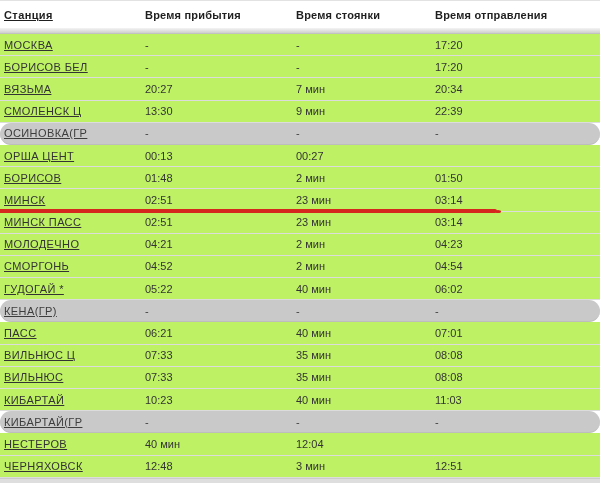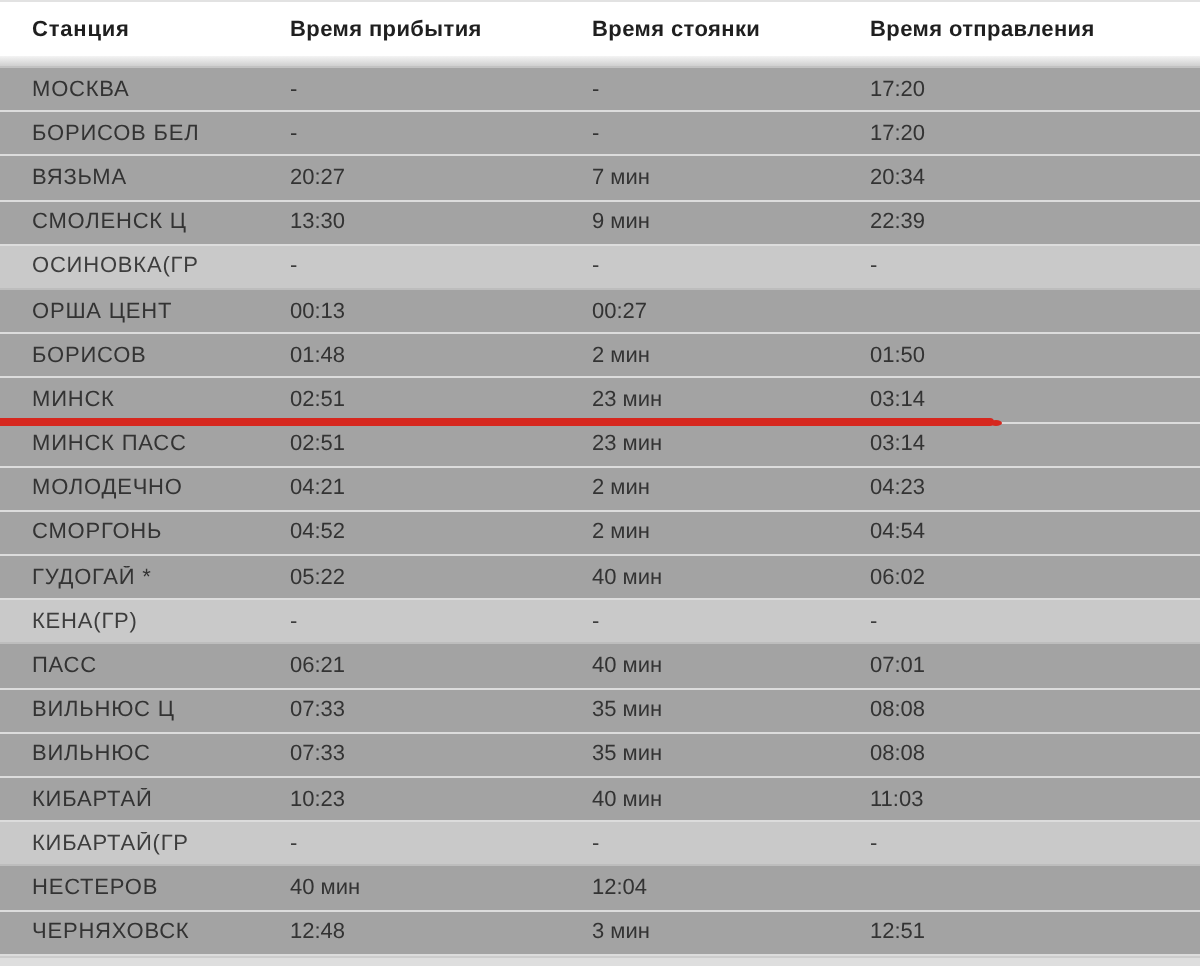--- a/index.html
+++ b/index.html
@@ -36,30 +36,31 @@
     border-bottom: 1px solid #c2c2c2;
     box-sizing: border-box;
   }
 
   .row {
     height: 22.2px;
     font-size: 11px;
     color: #333333;
     border-bottom: 1px solid #dcdcdc;
     box-sizing: border-box;
-    background: #a3a3a3;
+    background: #bef264;
   }
   .row.gray {
     background: #c9c9c9;
     border-bottom: 1px solid #bdbdbd;
     color: #3d3d3d;
+    border-radius: 11px;
   }
 
   .cell { white-space: nowrap; overflow: hidden; }
-  .cell.station { padding-left: 16px; letter-spacing: 0.4px; }
+  .cell.station { padding-left: 4px; letter-spacing: 0.4px; text-decoration: underline; }
 
   .red-underline {
     position: absolute;
     left: 0;
     top: 208px;
     width: 497px;
     height: 4px;
     background: #d6271e;
     border-radius: 0 3px 3px 0;
   }

